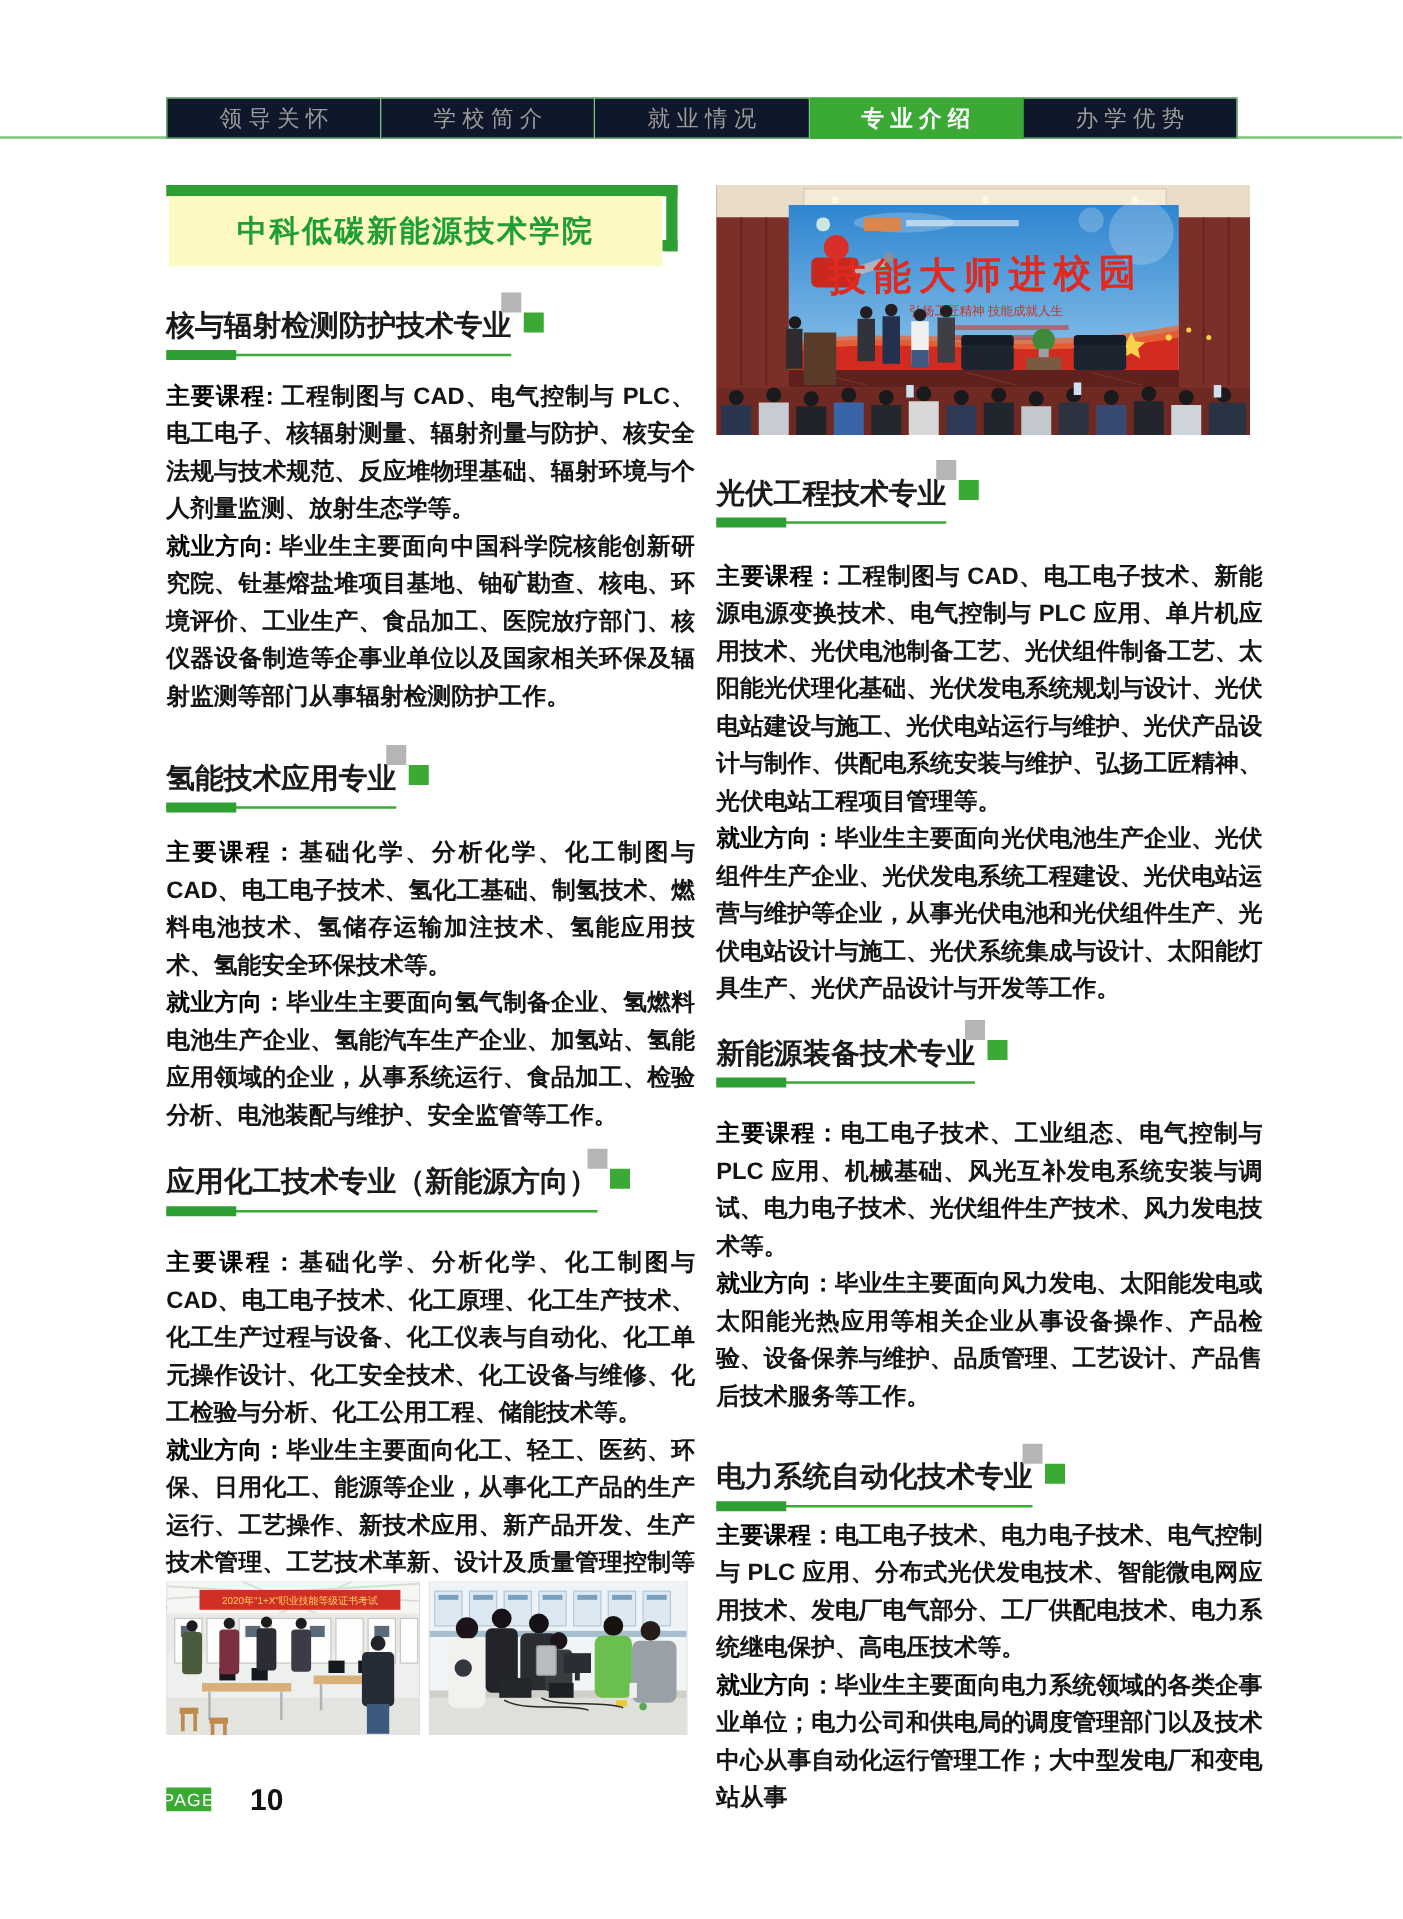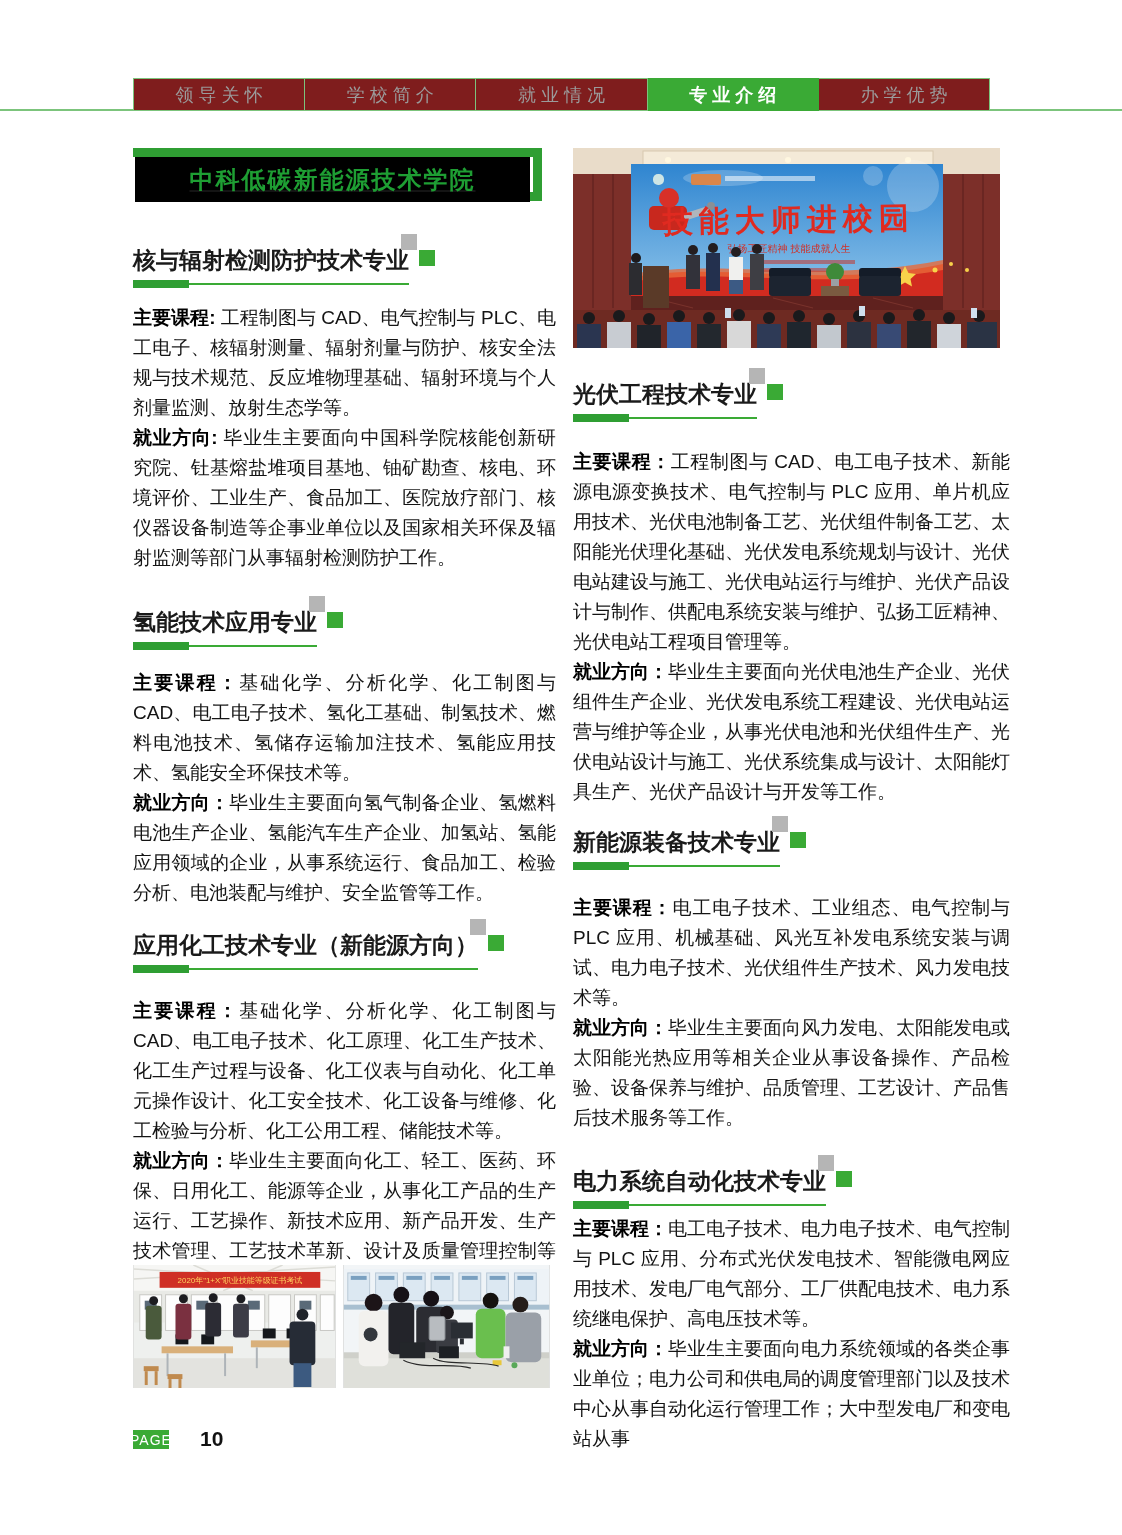--- a/index.html
+++ b/index.html
@@ -2,58 +2,58 @@
 <html><head>
 <meta charset="utf-8">
 <style>
   html,body{margin:0;padding:0;background:#fff;}
   .page{position:relative;width:1122px;height:1535px;background:#fff;overflow:hidden;
         font-family:"Liberation Sans","DejaVu Sans",sans-serif;color:#141414;}
 
   
   .top-line{position:absolute;left:0;top:109px;width:1122px;height:2px;background:#7cc47c;z-index:0;}
   .tabs{position:absolute;left:133px;top:78px;width:857px;height:33px;display:flex;z-index:1;}
-  .tab{flex:1;display:flex;align-items:center;justify-content:center;background:#7f1d1d;
+  .tab{flex:1;display:flex;align-items:center;justify-content:center;background:#0f172a;
        border:1px solid #7cc47c;border-left:none;font-size:18px;color:#9b9b9b;
        letter-spacing:5px;text-indent:5px;cursor:pointer;}
   .tab:first-child{border-left:1px solid #7cc47c;}
   .tab.active{background:#3aaa35;border-color:#3aaa35;color:#fff;font-weight:bold;}
 
   
   .banner{position:absolute;left:133px;top:148px;width:409px;height:54px;}
   .banner .bar-top{position:absolute;left:0;top:0;width:409px;height:9px;background:#2f9e33;}
   .banner .bar-right{position:absolute;right:0;top:0;width:9px;height:53px;background:#2f9e33;}
   .banner .bar-hook{position:absolute;right:0;top:44px;width:70px;height:9px;background:#2f9e33;}
-  .banner .yellow{position:absolute;left:2px;top:9px;width:395px;height:45px;background:#000000;
-                  display:flex;align-items:center;justify-content:center;text-decoration:underline;}
+  .banner .yellow{position:absolute;left:2px;top:9px;width:395px;height:56px;background:#fef9c3;
+                  display:flex;align-items:center;justify-content:center;}
   .banner .title{color:#1e9e33;font-size:24px;font-weight:bold;letter-spacing:2px;}
 
   
   .sec-head{position:absolute;display:inline-block;}
   .sec-title{font-size:23px;line-height:30px;font-weight:bold;color:#1a1a1a;white-space:nowrap;display:block;text-align:center;}
   .deco-gray{position:absolute;top:-11px;right:-8px;width:16px;height:16px;background:#b5b5b5;}
   .deco-green{position:absolute;top:5px;right:-26px;width:16px;height:16px;background:#3aaa35;}
   .sec-underline{position:relative;height:2px;background:#3aaa35;margin-top:8px;}
   .sec-underline::before{content:"";position:absolute;left:0;top:-3px;width:56px;height:8px;background:#2f9e33;}
 
   
   .para-block{position:absolute;text-align:justify;font-size:19px;line-height:30px;color:#141414;}
-  .para-block p{margin:0;}
+  .para-block p{margin:0;font-weight:bold;}
   .para-block b{color:#000;}
   .col-left{left:133px;width:423px;}
   .col-right{left:573px;width:437px;}
 
   
   .photo{position:absolute;overflow:hidden;background:#ddd;}
   .photo svg{display:block;}
 
   
   .footer-badge{position:absolute;left:133px;top:1430px;width:36px;height:19px;background:#3aaa35;
                 color:#fff;font-size:14px;display:flex;align-items:center;justify-content:center;letter-spacing:1px;}
-  .footer-num{position:absolute;left:200px;top:1427px;font-size:21px;font-weight:600;color:#111;}
+  .footer-num{position:absolute;left:200px;top:1427px;font-size:24px;font-weight:600;color:#111;}
 </style>
 </head>
 <body>
 
 <div class="page">
 
   <div class="top-line"></div>
   <div class="tabs">
     <div class="tab">领导关怀</div>
     <div class="tab">学校简介</div>

